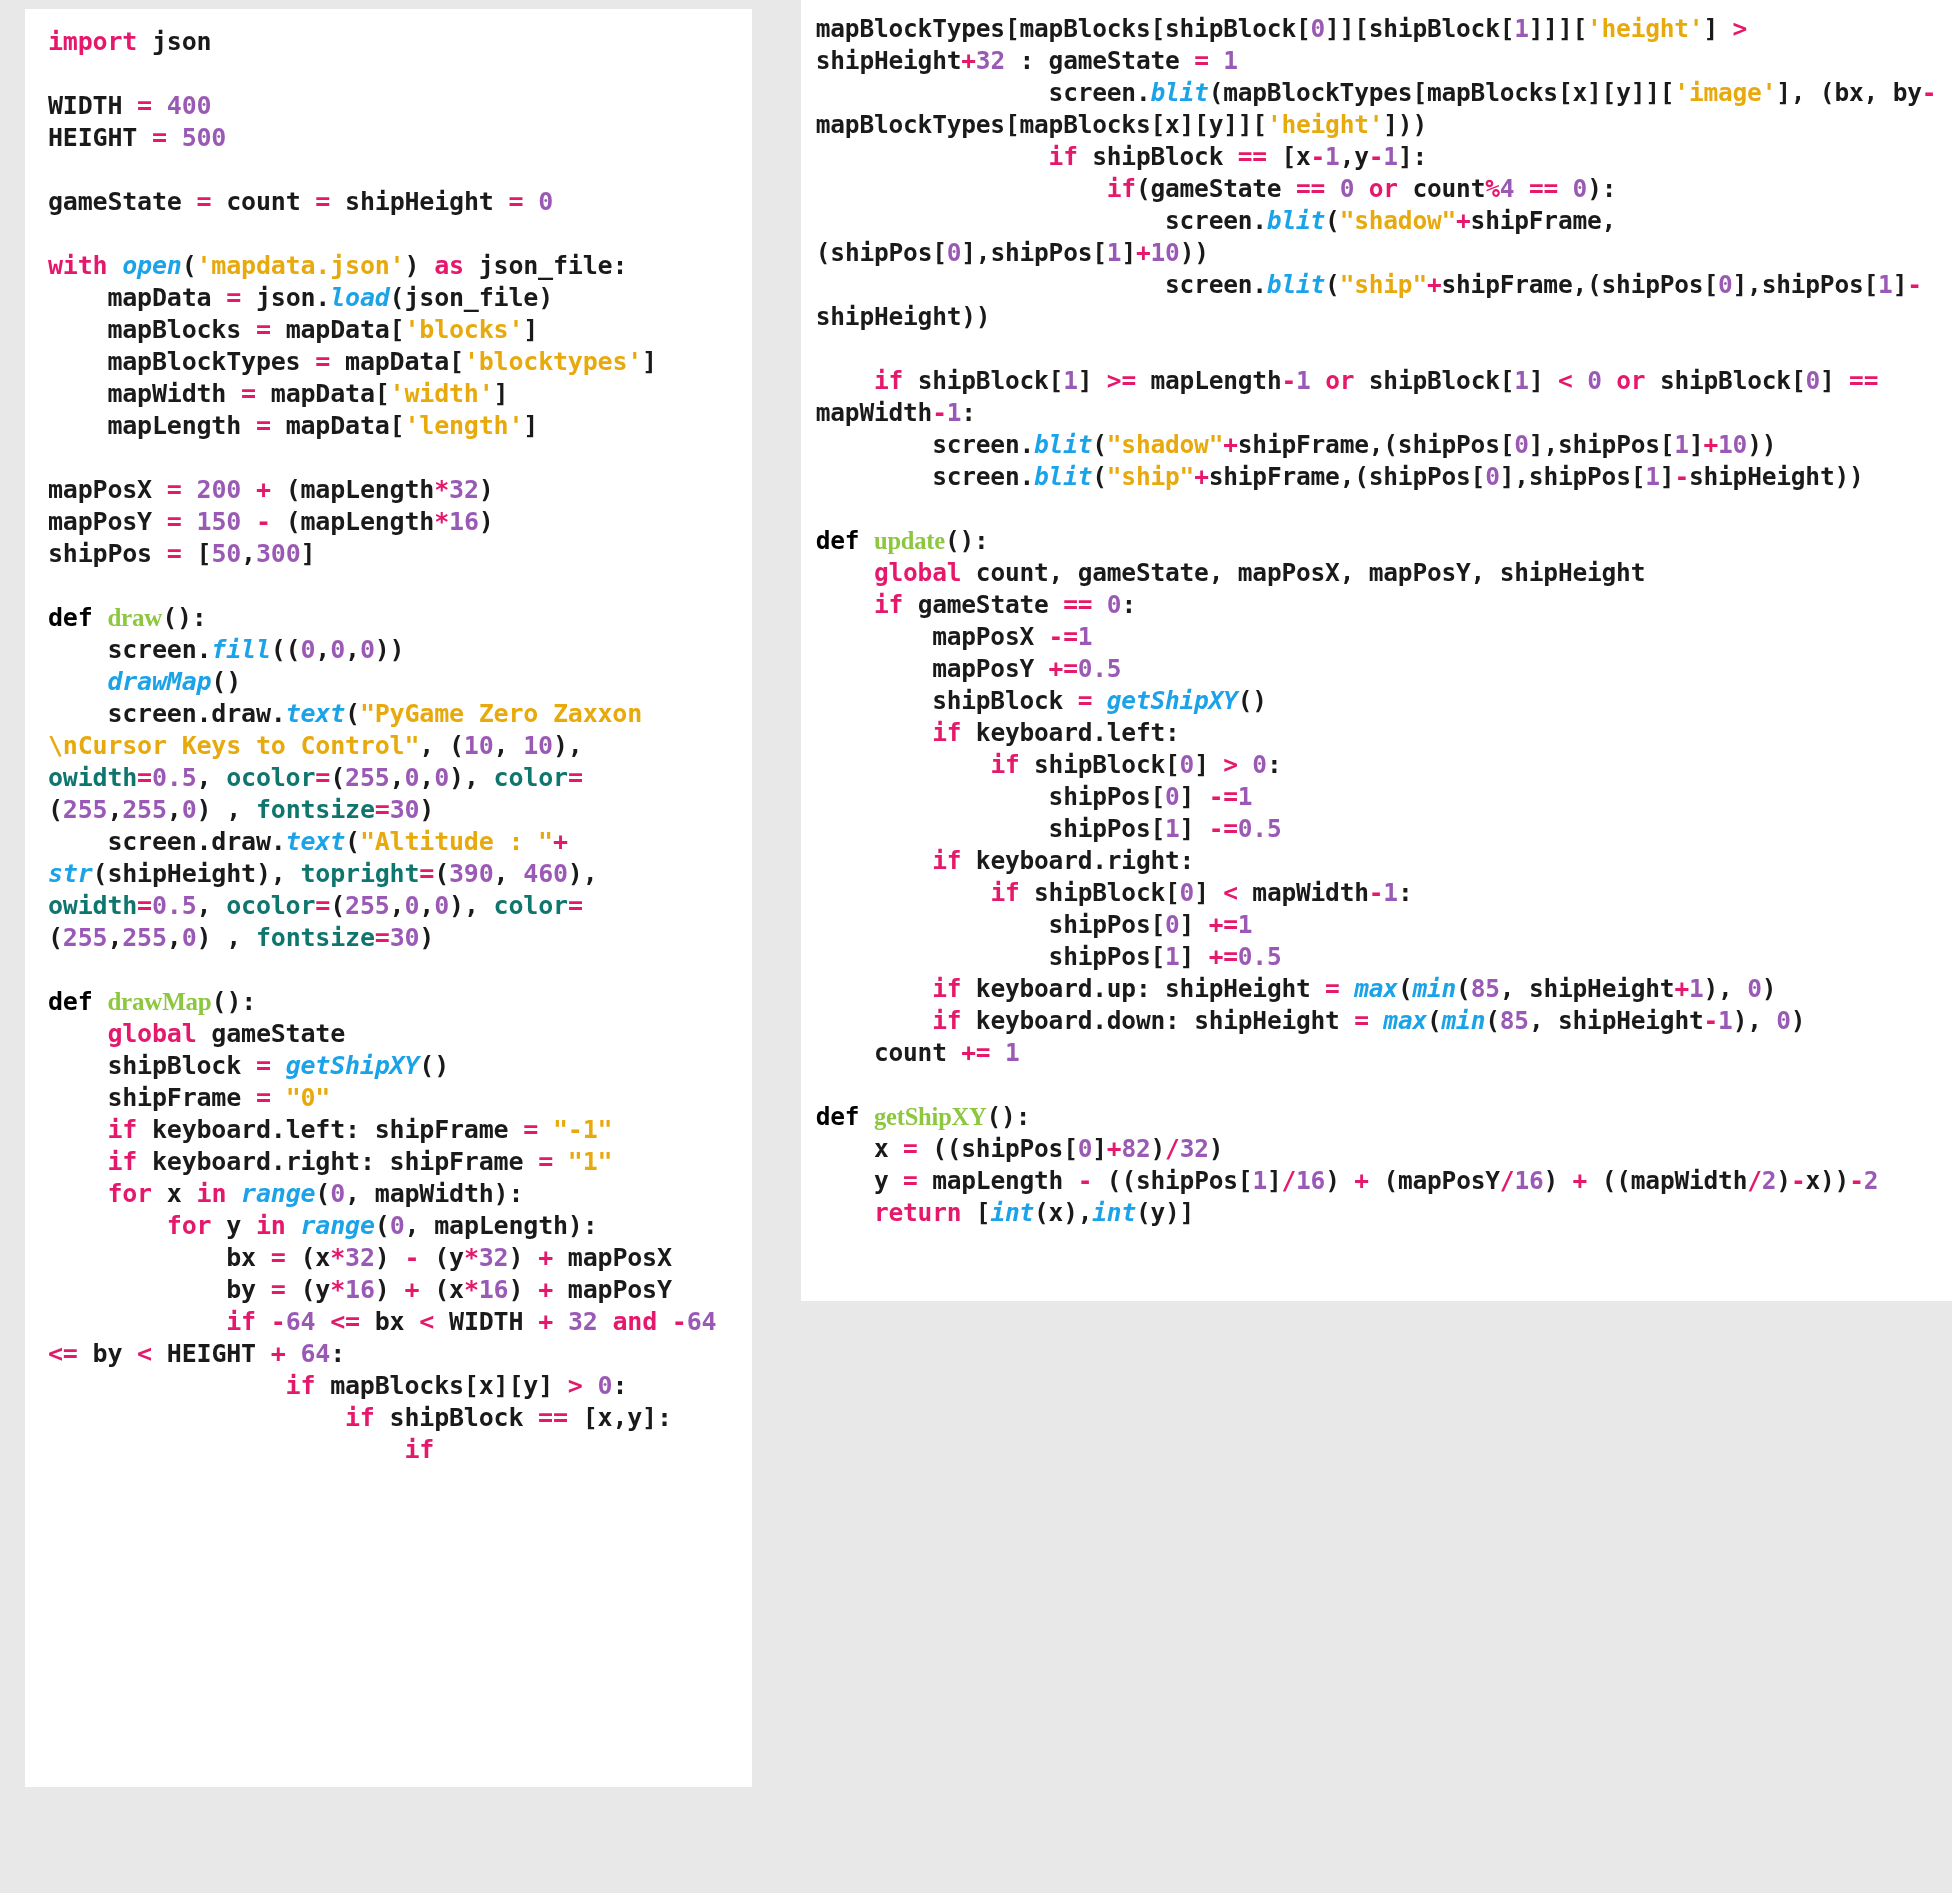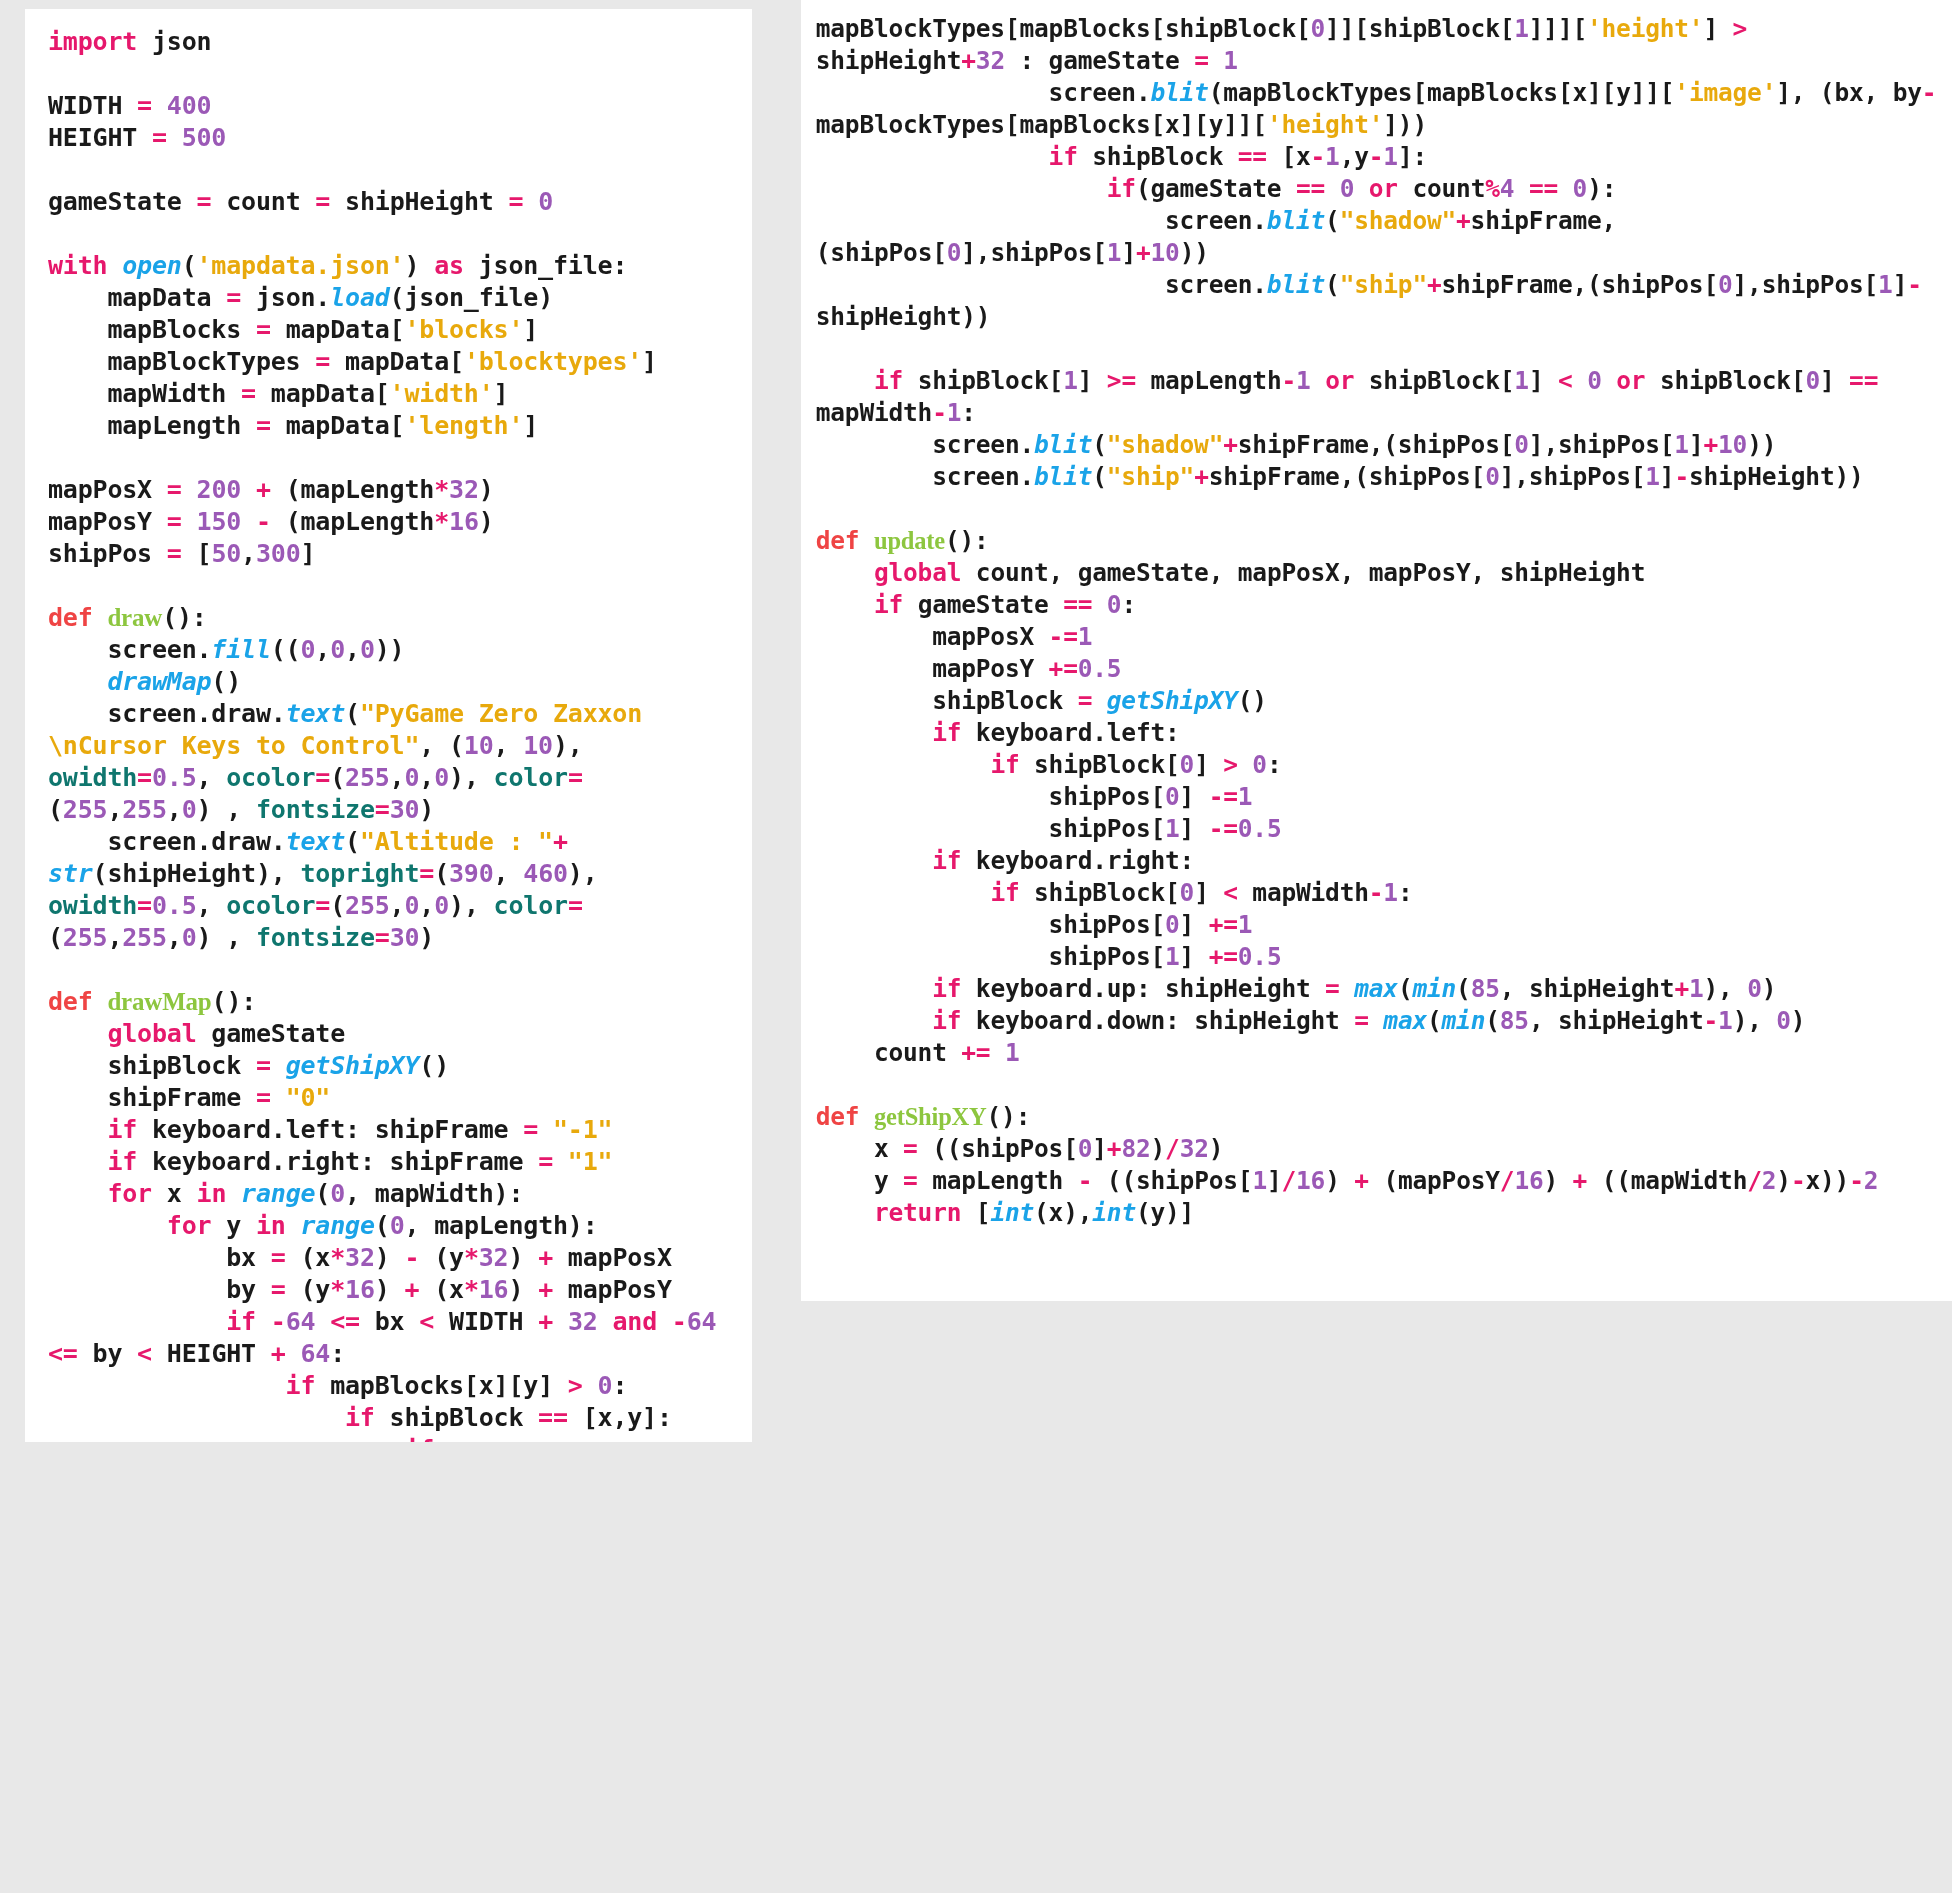--- a/index.html
+++ b/index.html
@@ -22,21 +22,21 @@
   .code-panel {
     background: #ffffff;
     box-sizing: border-box;
     overflow: hidden;
     position: relative;
   }
   #panel-left {
     width: 733px;
     margin-left: 25.4px;
     margin-top: 9.4px;
-    height: 1433px;
+    height: 1778px;
     padding: 17px 9.4px 9.4px 22.6px;
   }
   #panel-right {
     width: 1163px;
     margin-left: 24.5px;
     margin-top: 0px;
     height: 1301px;
     padding: 13px 7.5px 9.4px 15px;
   }
   .code-block {
@@ -51,21 +51,21 @@
   }
   #panel-right .code-block {
     font-size: 24.5px;
     line-height: 32px;
   }
   .ln { display: block; min-height: 32px; }
   #panel-right .ln { min-height: 32px; }
 
   
   .kw   { color: #e6186c; }       
-  .def  { color: #ef4444; margin-top: 20px; }       
+  .def  { color: #000000; margin-top: 20px; }       
   .fn   { color: #8dc63f; font-family: Liberation Serif, serif; }       
   .bif  { color: #1aa3e8; font-style: italic; }       
   .num  { color: #9b59b6; }       
   .op   { color: #e6186c; }       
   .str  { color: #e8a90c; }       
   .kwarg{ color: #0f766e; }       
   .pl   { color: #1a1a1a; }       
 </style>
 </head>
 <body>

